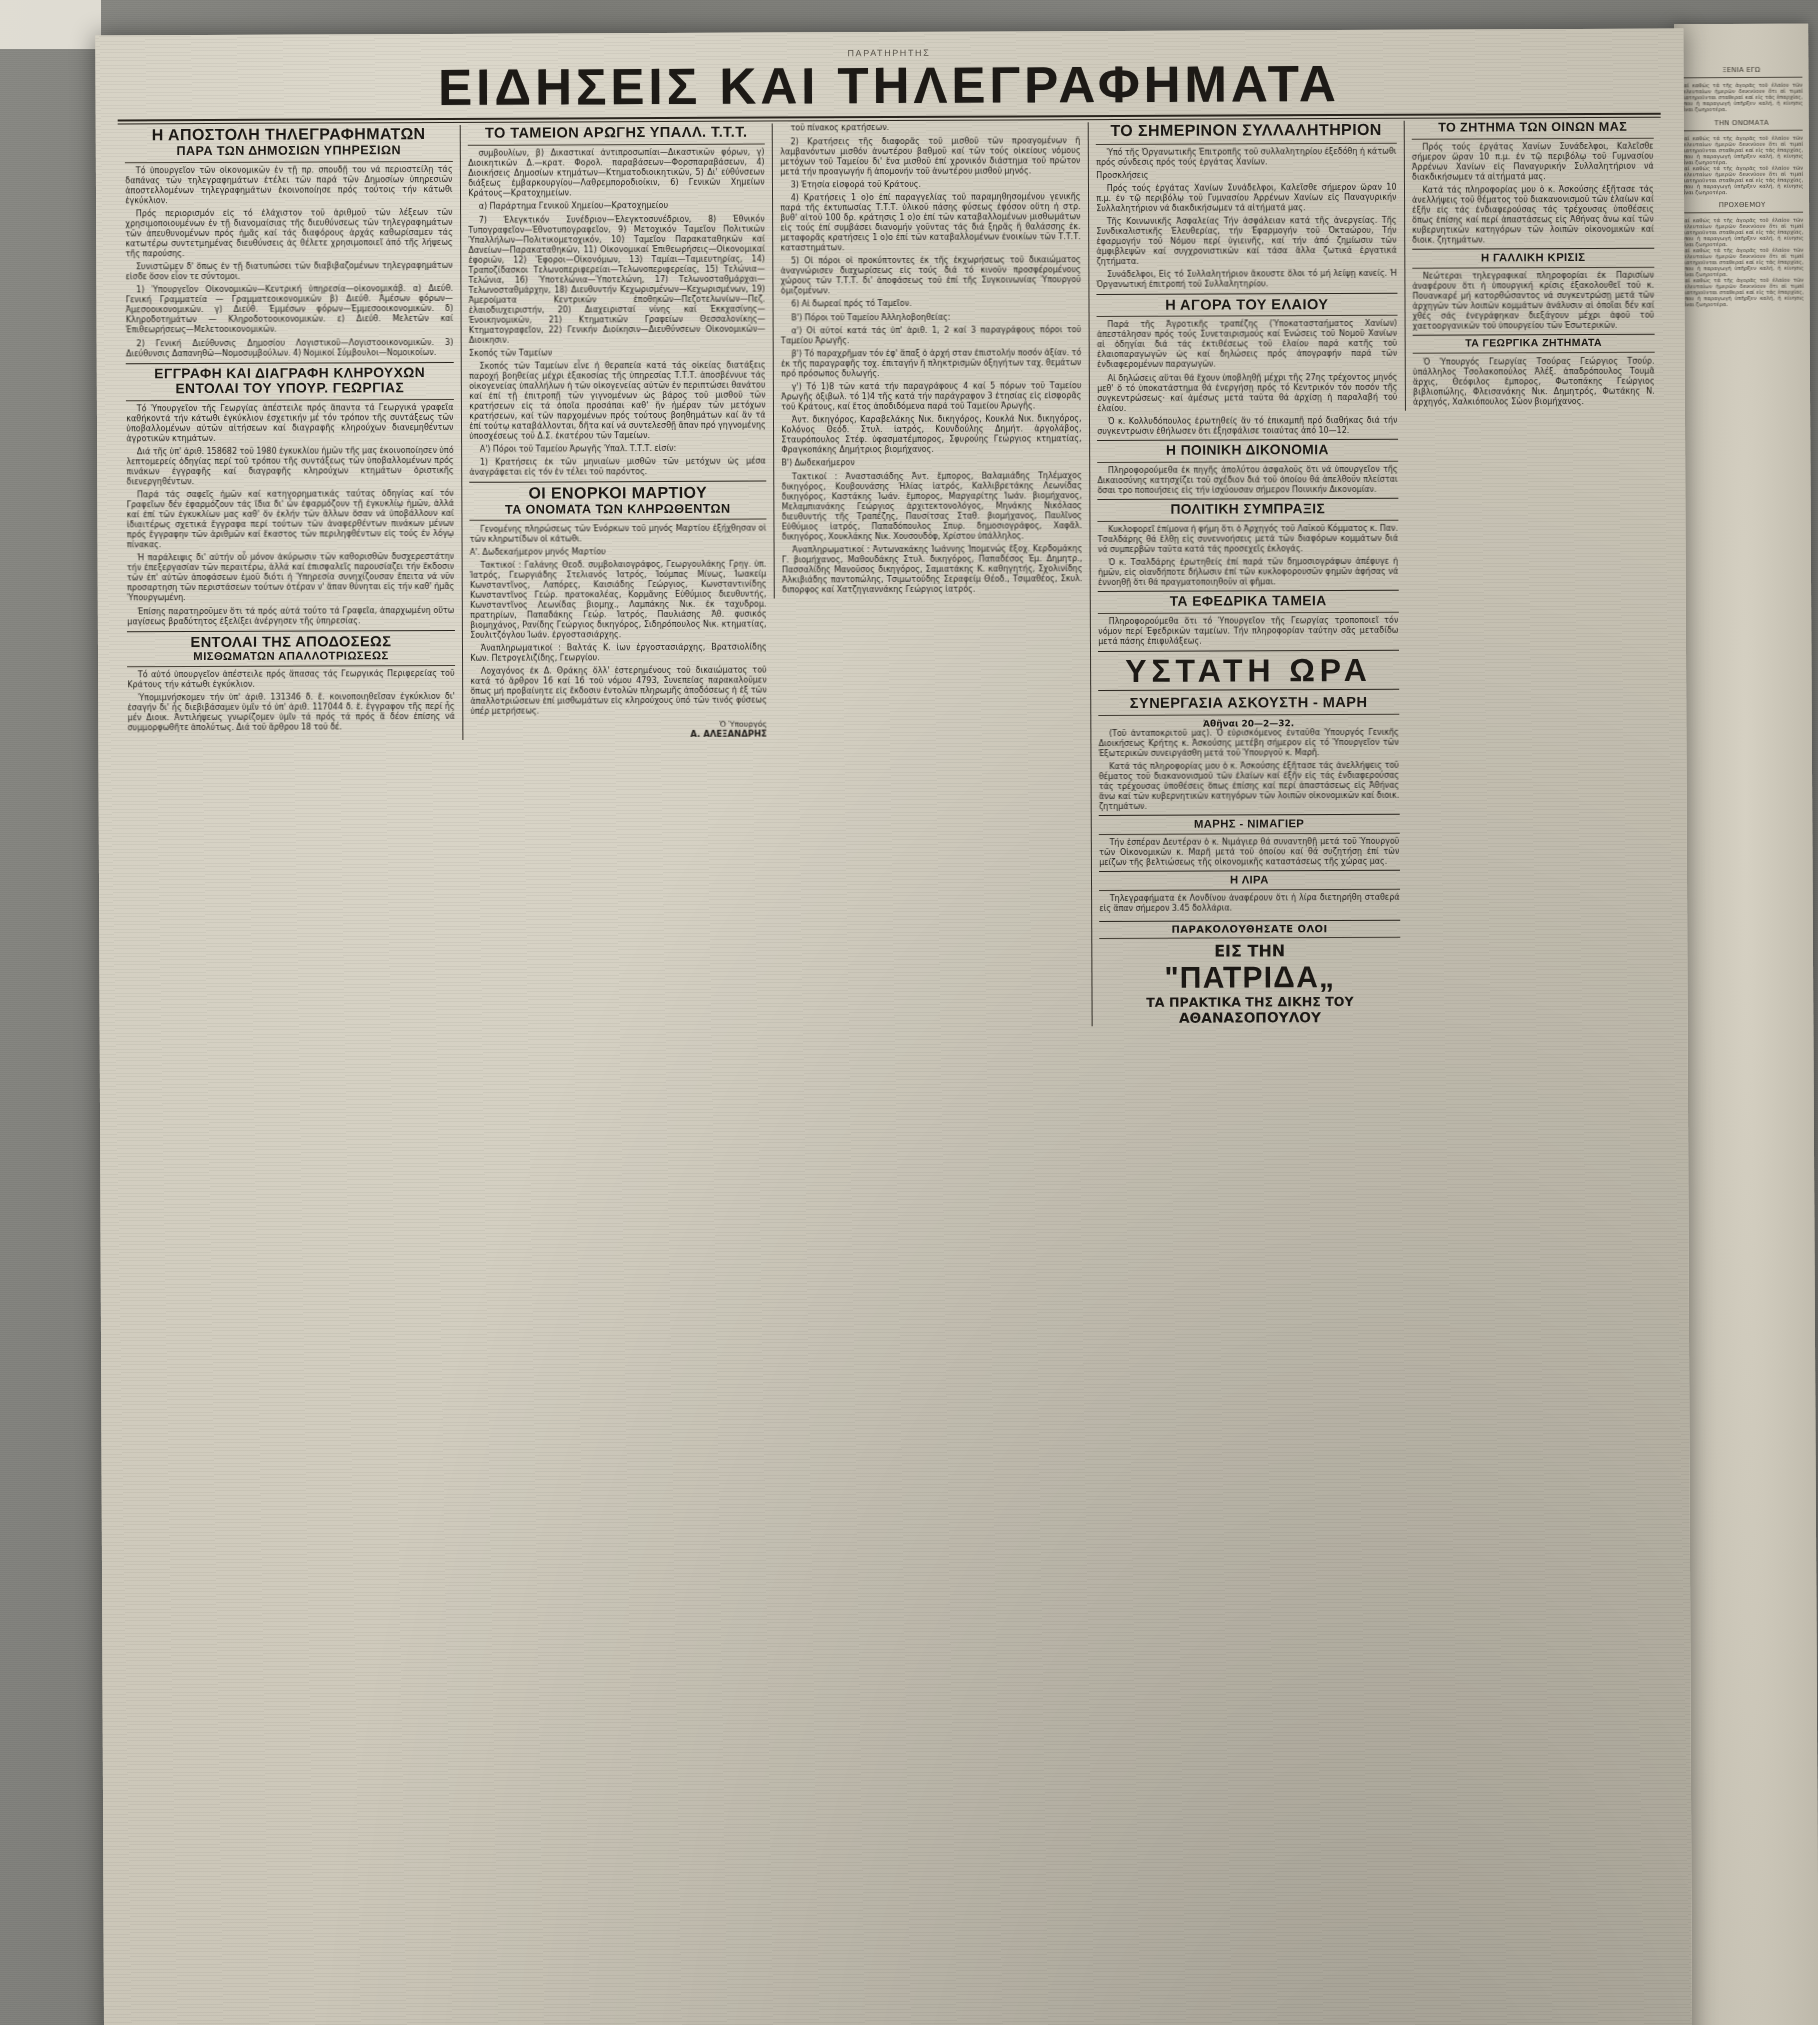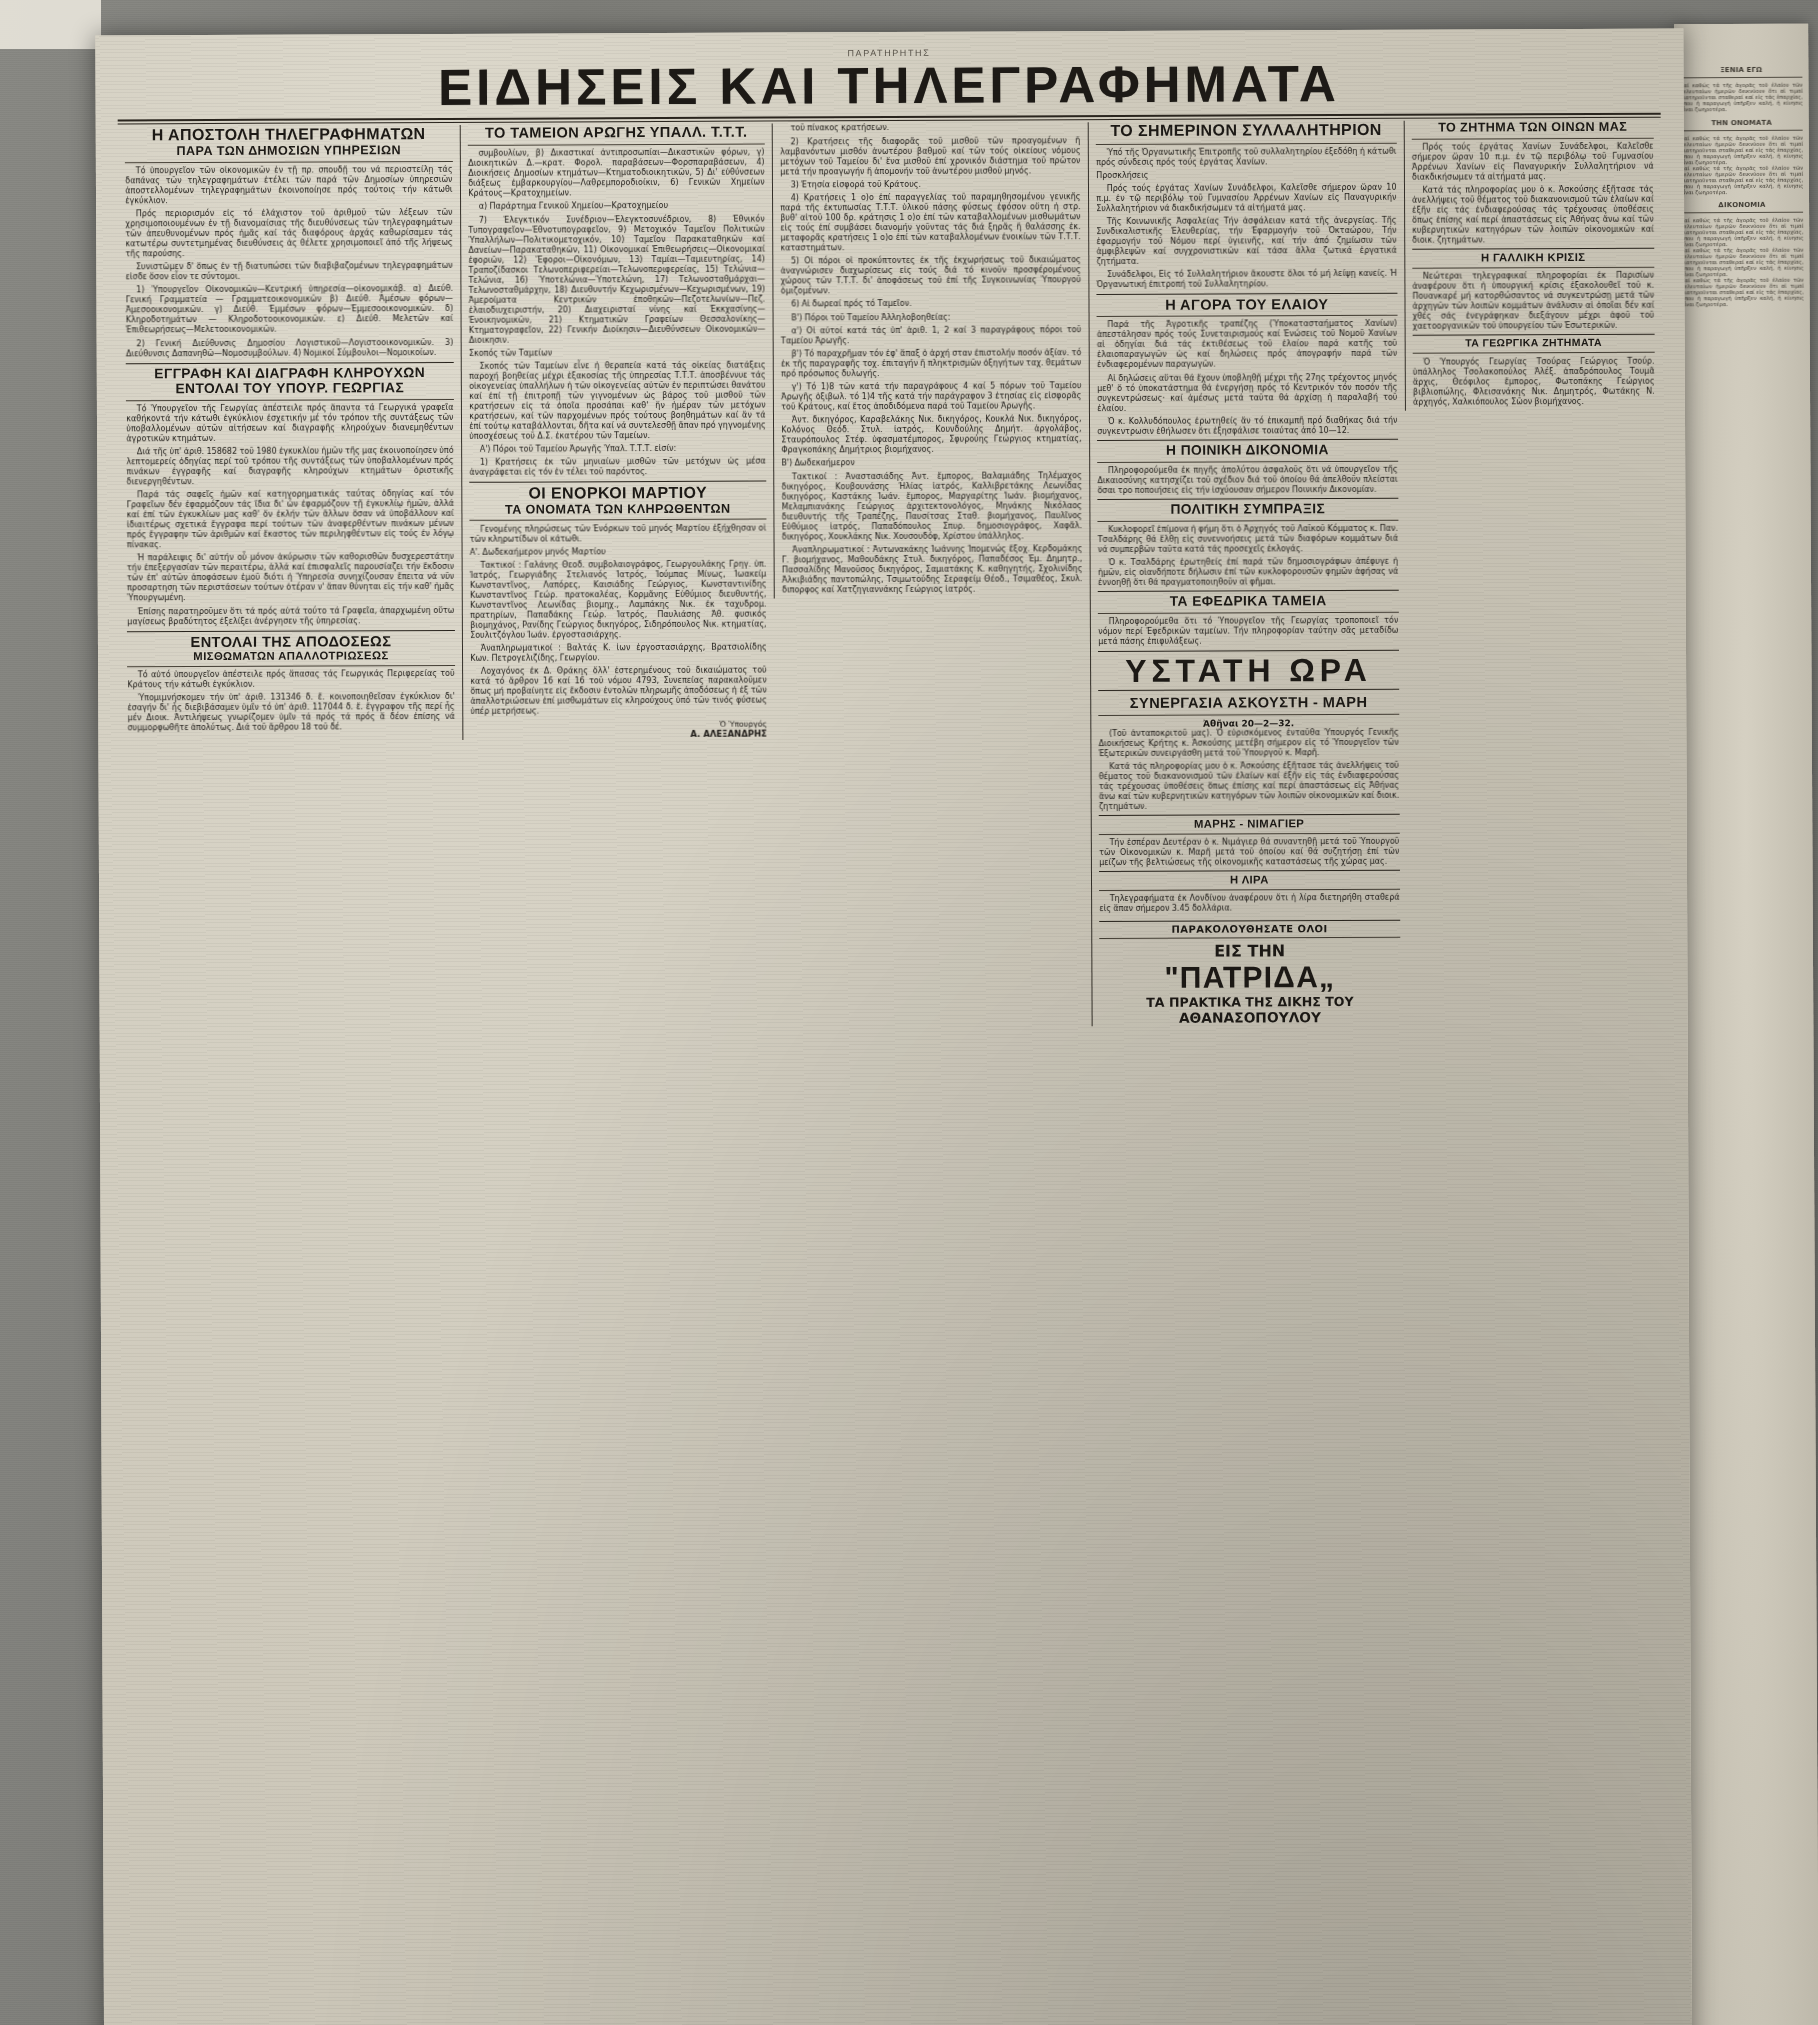--- a/index.html
+++ b/index.html
@@ -45,21 +45,21 @@
   #rightstrip{
     position:absolute;left:1681px;top:24px;width:134px;height:2633px;
     background:#c9c4b6;
     background-image:radial-gradient(ellipse at 50% 30%, #d6d1c3, #b9b4a6);
     box-shadow:0 0 16px rgba(0,0,0,0.4);
     overflow:hidden;
     transform:rotate(-0.3deg);
     color:#242019;
   }
   .strip-col{padding:36px 5.7px 0 5.7px;font-size:5.3px;line-height:6px;text-align:justify;}
-  .strip-head{font-size:6.9px;font-weight:bold;text-align:center;margin:7.3px 0 3.2px;letter-spacing:0.2px;}
+  .strip-head{font-size:6.9px;font-weight:normal;text-align:center;margin:7.3px 0 3.2px;letter-spacing:0.2px;}
   .strip-rule{border-top:0.8px solid #3a352c;margin:4px 0.8px;}
   .blurtext{filter:blur(0.2px);opacity:.85;}
 
   
   .pad{position:absolute;left:22px;top:16px;width:1543px;}
   .tinyhead{
     text-align:center;font-size:9px;letter-spacing:1.6px;color:#3a352c;opacity:.8;
     font-family:"Liberation Sans", sans-serif;
   }
   .masthead{
@@ -135,21 +135,21 @@
 
   <div id="rightstrip">
     <div class="strip-col blurtext">
       <div class="strip-head">ΞΕΝΙΑ ΕΓΩ</div>
       <div class="strip-rule"></div>
       <div>Καί καθώς τά τῆς ἀγορᾶς τοῦ ἐλαίου τῶν τελευταίων ἡμερῶν δεικνύουν ὅτι αἱ τιμαί διατηροῦνται σταθεραί καί εἰς τάς ἐπαρχίας, ὅπου ἡ παραγωγή ὑπῆρξεν καλή, ἡ κίνησις εἶναι ζωηροτέρα.</div>
       <div class="strip-head">ΤΗΝ ΟΝΟΜΑΤΑ</div>
       <div class="strip-rule"></div>
       <div>Καί καθώς τά τῆς ἀγορᾶς τοῦ ἐλαίου τῶν τελευταίων ἡμερῶν δεικνύουν ὅτι αἱ τιμαί διατηροῦνται σταθεραί καί εἰς τάς ἐπαρχίας, ὅπου ἡ παραγωγή ὑπῆρξεν καλή, ἡ κίνησις εἶναι ζωηροτέρα.</div>
       <div>Καί καθώς τά τῆς ἀγορᾶς τοῦ ἐλαίου τῶν τελευταίων ἡμερῶν δεικνύουν ὅτι αἱ τιμαί διατηροῦνται σταθεραί καί εἰς τάς ἐπαρχίας, ὅπου ἡ παραγωγή ὑπῆρξεν καλή, ἡ κίνησις εἶναι ζωηροτέρα.</div>
-      <div class="strip-head">ΔΙΚΟΝΟΜΙΑ</div>
+      <div class="strip-head">ΠΡΟΧΘΕΜΟΥ</div>
       <div class="strip-rule"></div>
       <div>Καί καθώς τά τῆς ἀγορᾶς τοῦ ἐλαίου τῶν τελευταίων ἡμερῶν δεικνύουν ὅτι αἱ τιμαί διατηροῦνται σταθεραί καί εἰς τάς ἐπαρχίας, ὅπου ἡ παραγωγή ὑπῆρξεν καλή, ἡ κίνησις εἶναι ζωηροτέρα.</div>
       <div>Καί καθώς τά τῆς ἀγορᾶς τοῦ ἐλαίου τῶν τελευταίων ἡμερῶν δεικνύουν ὅτι αἱ τιμαί διατηροῦνται σταθεραί καί εἰς τάς ἐπαρχίας, ὅπου ἡ παραγωγή ὑπῆρξεν καλή, ἡ κίνησις εἶναι ζωηροτέρα.</div>
       <div>Καί καθώς τά τῆς ἀγορᾶς τοῦ ἐλαίου τῶν τελευταίων ἡμερῶν δεικνύουν ὅτι αἱ τιμαί διατηροῦνται σταθεραί καί εἰς τάς ἐπαρχίας, ὅπου ἡ παραγωγή ὑπῆρξεν καλή, ἡ κίνησις εἶναι ζωηροτέρα.</div>
     </div>
   </div>
 
   <div id="sheet">
     <div class="pad">
 

